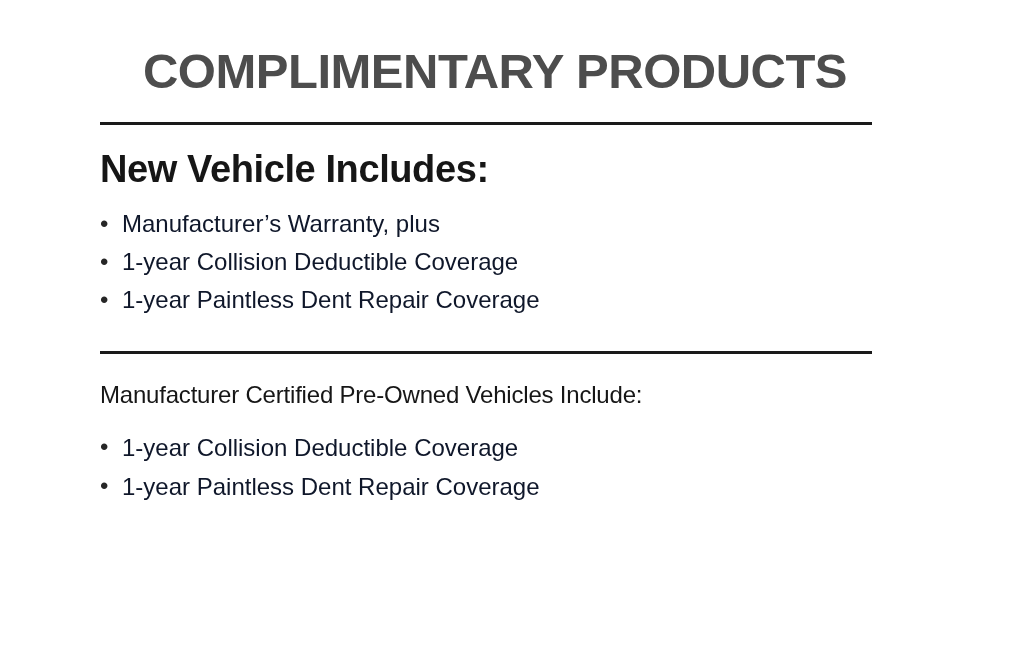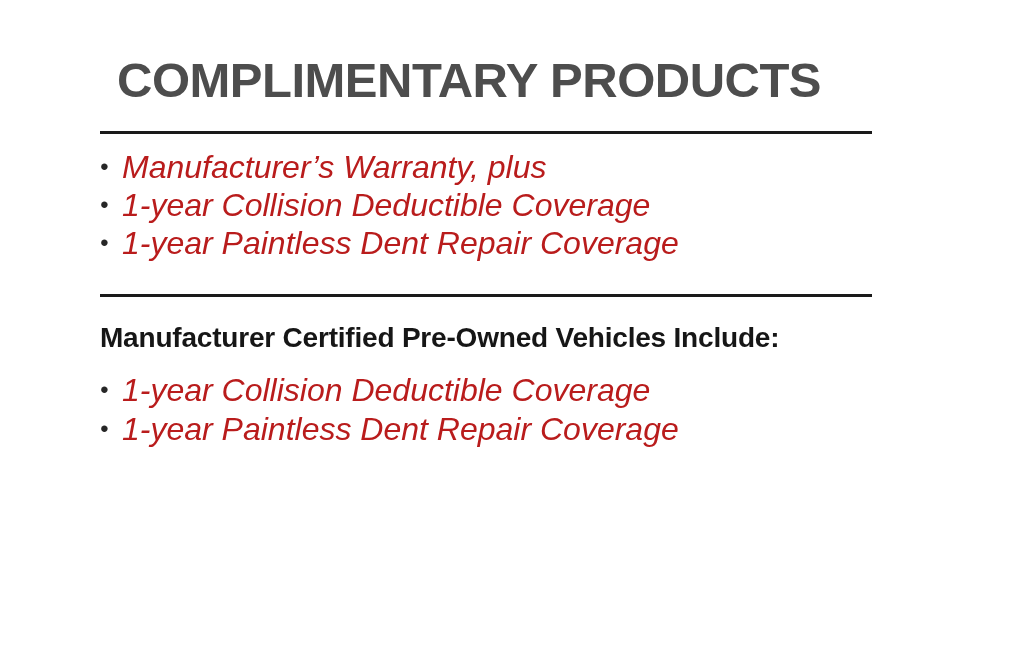--- a/index.html
+++ b/index.html
@@ -29,23 +29,24 @@
     top: 34px;
     width: 790px;
   }
 
   .headline {
     color: #4d4d4d;
     font-weight: bold;
     font-size: 49px;
     line-height: 58px;
     letter-spacing: -0.5px;
-    margin: 17px;
+    margin: 8px;
     text-transform: uppercase;
     white-space: nowrap;
+    text-align: center;
   }
   .headline .line {
     display: block;
   }
 
   .rule {
     border: none;
     border-top: 3px solid #1a1a1a;
     margin: 0;
     width: 772px;
@@ -61,40 +62,39 @@
     color: #161616;
     font-weight: bold;
     font-size: 38px;
     line-height: 44px;
     letter-spacing: -0.4px;
     margin: 22px 0 0 0;
   }
 
   .section-title-small {
     color: #161616;
-    font-weight: bold;
-    font-size: 28px;
+    font-weight: normal;
+    font-size: 24px;
     line-height: 30px;
     letter-spacing: -0.2px;
     margin: 26px 0 0 0;
   }
 
   ul.bullets {
     list-style: none;
     margin: 14px 0 0 0;
     padding: 0;
   }
   ul.bullets li {
-    color: #b91c1c;
-    font-size: 32px;
+    color: #0f172a;
+    font-size: 24px;
     line-height: 38px;
     position: relative;
     padding-left: 22px;
     white-space: nowrap;
-    font-style: italic;
   }
   ul.bullets li::before {
     content: "\2022";
     position: absolute;
     left: 0;
     top: 0;
     color: #262626;
     font-size: 24px;
     line-height: 38px;
   }
@@ -110,20 +110,21 @@
 
 <div class="page">
   <div class="content">
 
     <h1 class="headline">
       <span class="line">COMPLIMENTARY PRODUCTS</span>
     </h1>
 
     <hr class="rule first">
 
+    <h2 class="section-title-large">New Vehicle Includes:</h2>
 
     <ul class="bullets">
       <li>Manufacturer’s Warranty, plus</li>
       <li>1-year Collision Deductible Coverage</li>
       <li>1-year Paintless Dent Repair Coverage</li>
     </ul>
 
     <hr class="rule second">
 
     <h3 class="section-title-small">Manufacturer Certified Pre-Owned Vehicles Include:</h3>

